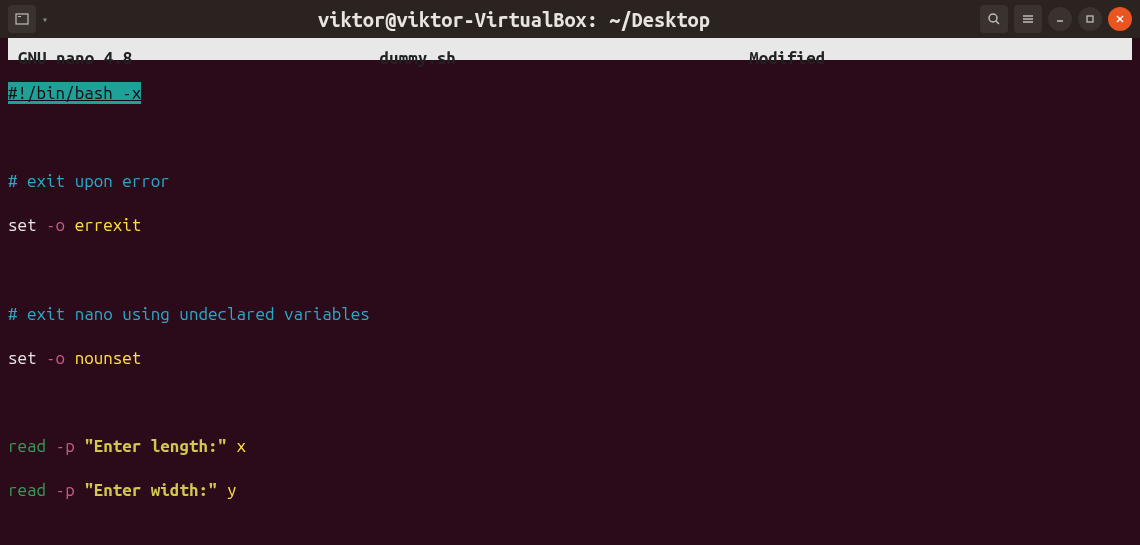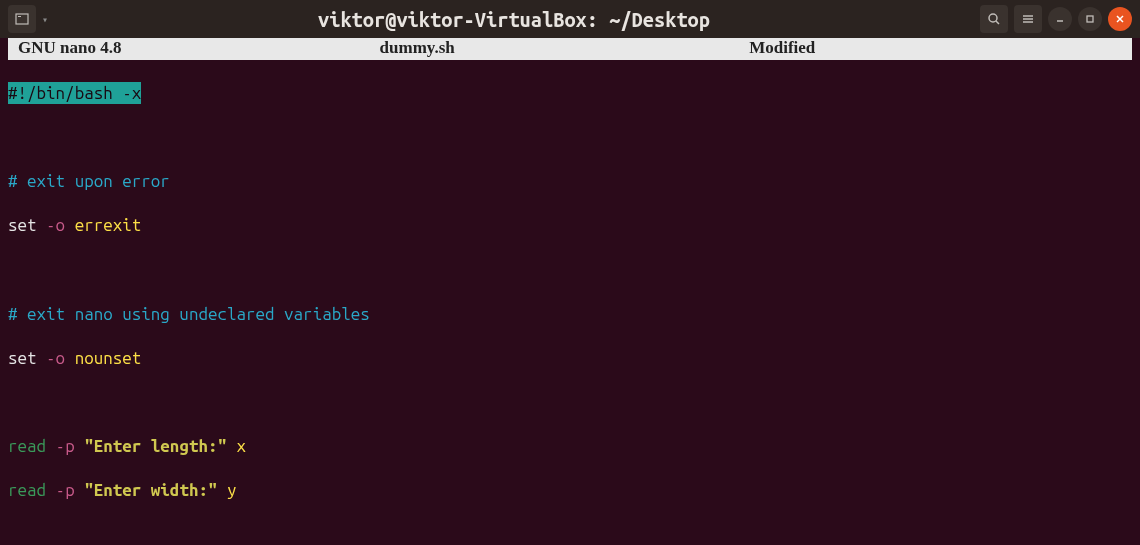--- a/index.html
+++ b/index.html
@@ -68,39 +68,39 @@
     .chev {
       font-size: 10px;
       color: #888;
     }
     .nano-header {
       background: #e8e8e8;
       color: #222;
       height: 22px;
       display: flex;
       font-weight: bold;
-      padding: 0 2px;
+      padding: 10px 2px;
       margin: 0 8px;
-      font-family: Liberation Serif, serif;
     }
     .nano-header-left { width: 33%; padding-left: 8px; }
     .nano-header-center { width: 33%; text-align: left; }
     .nano-header-right { width: 33%; text-align: left; padding-right: 6px; }
     .editor {
       padding: 0 8px;
       background: #2b0a1a;
       color: #c8c4c0;
       line-height: 1.3;
       white-space: pre;
     }
     .line { height: 22px; }
     .shebang {
       background: #1fa198;
       color: #1a0812;
       display: inline-block;
+      text-decoration: underline;
     }
     .comment { color: #2aa8c8; margin-top: 40px; }
     .keyword-set { color: #e5e5e5; }
     .flag { color: #c85a8a; }
     .white { color: #fde047; }
     .keyword-read { color: #3a9a5a; }
     .string { color: #d0c850; font-weight: bold; }
   </style>
 </head>
 <body>

